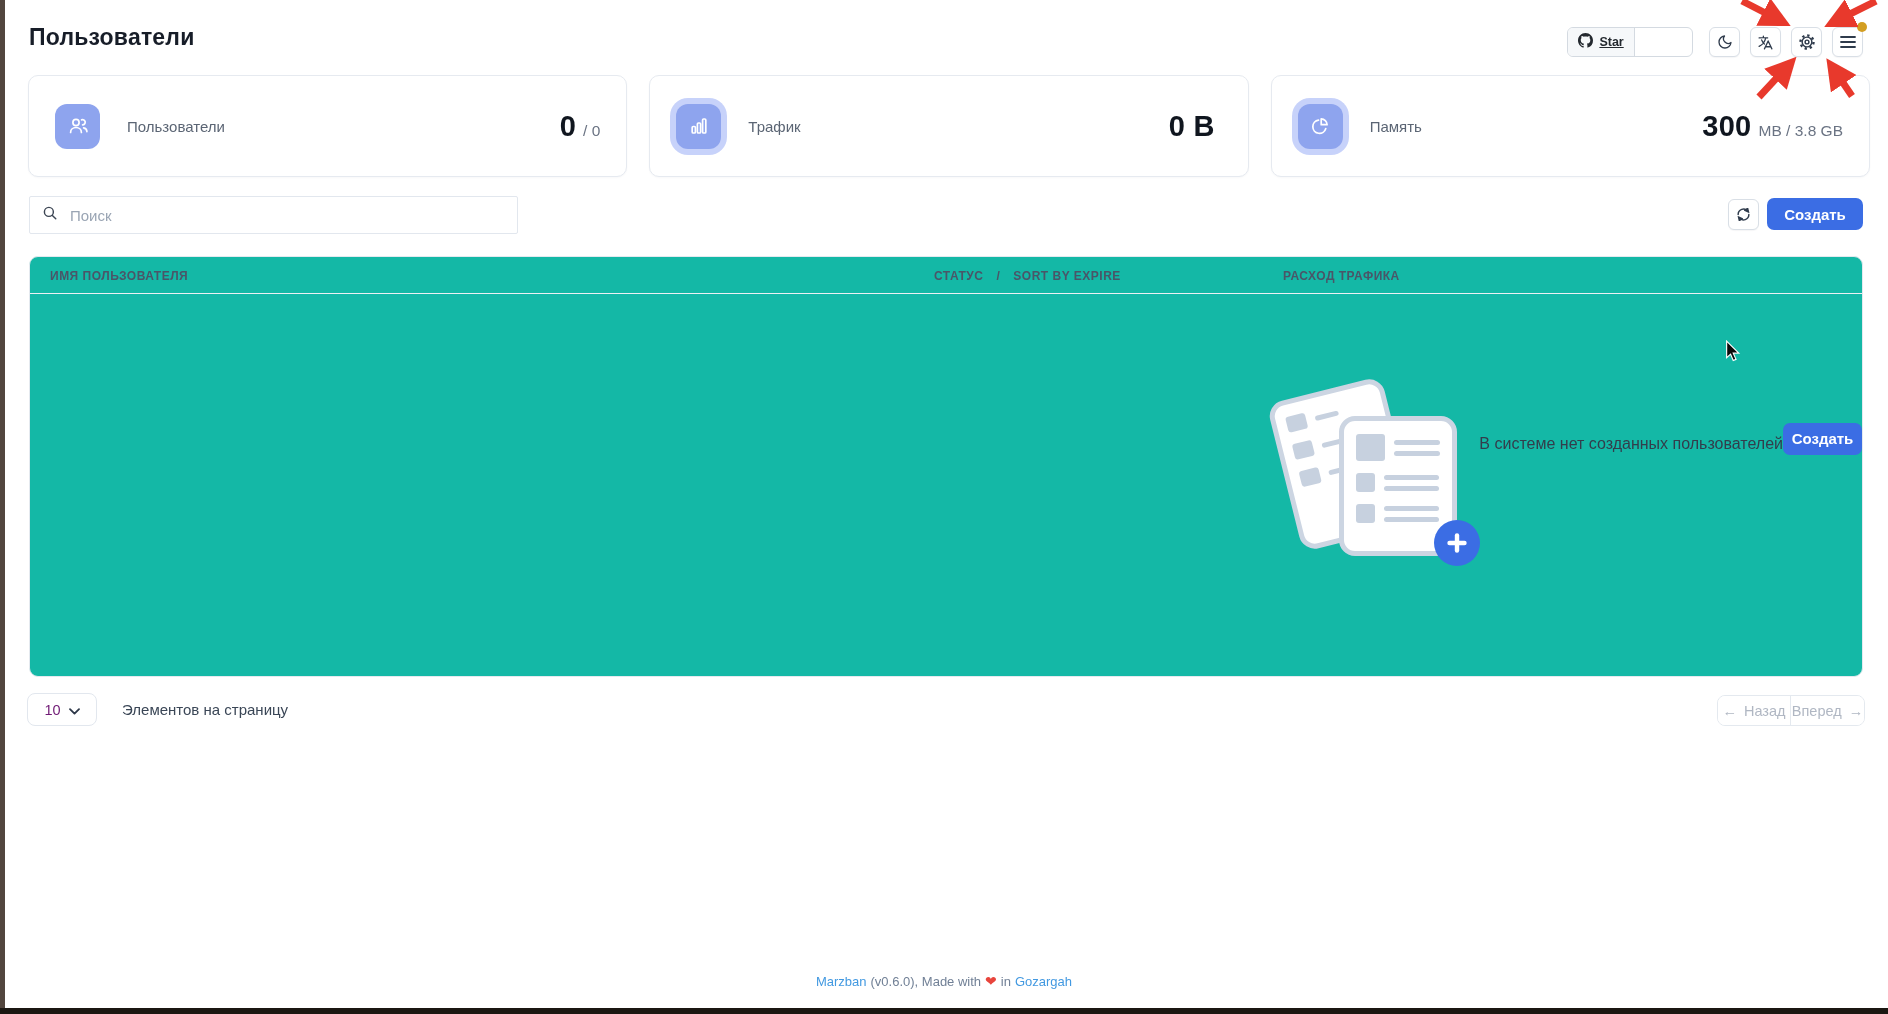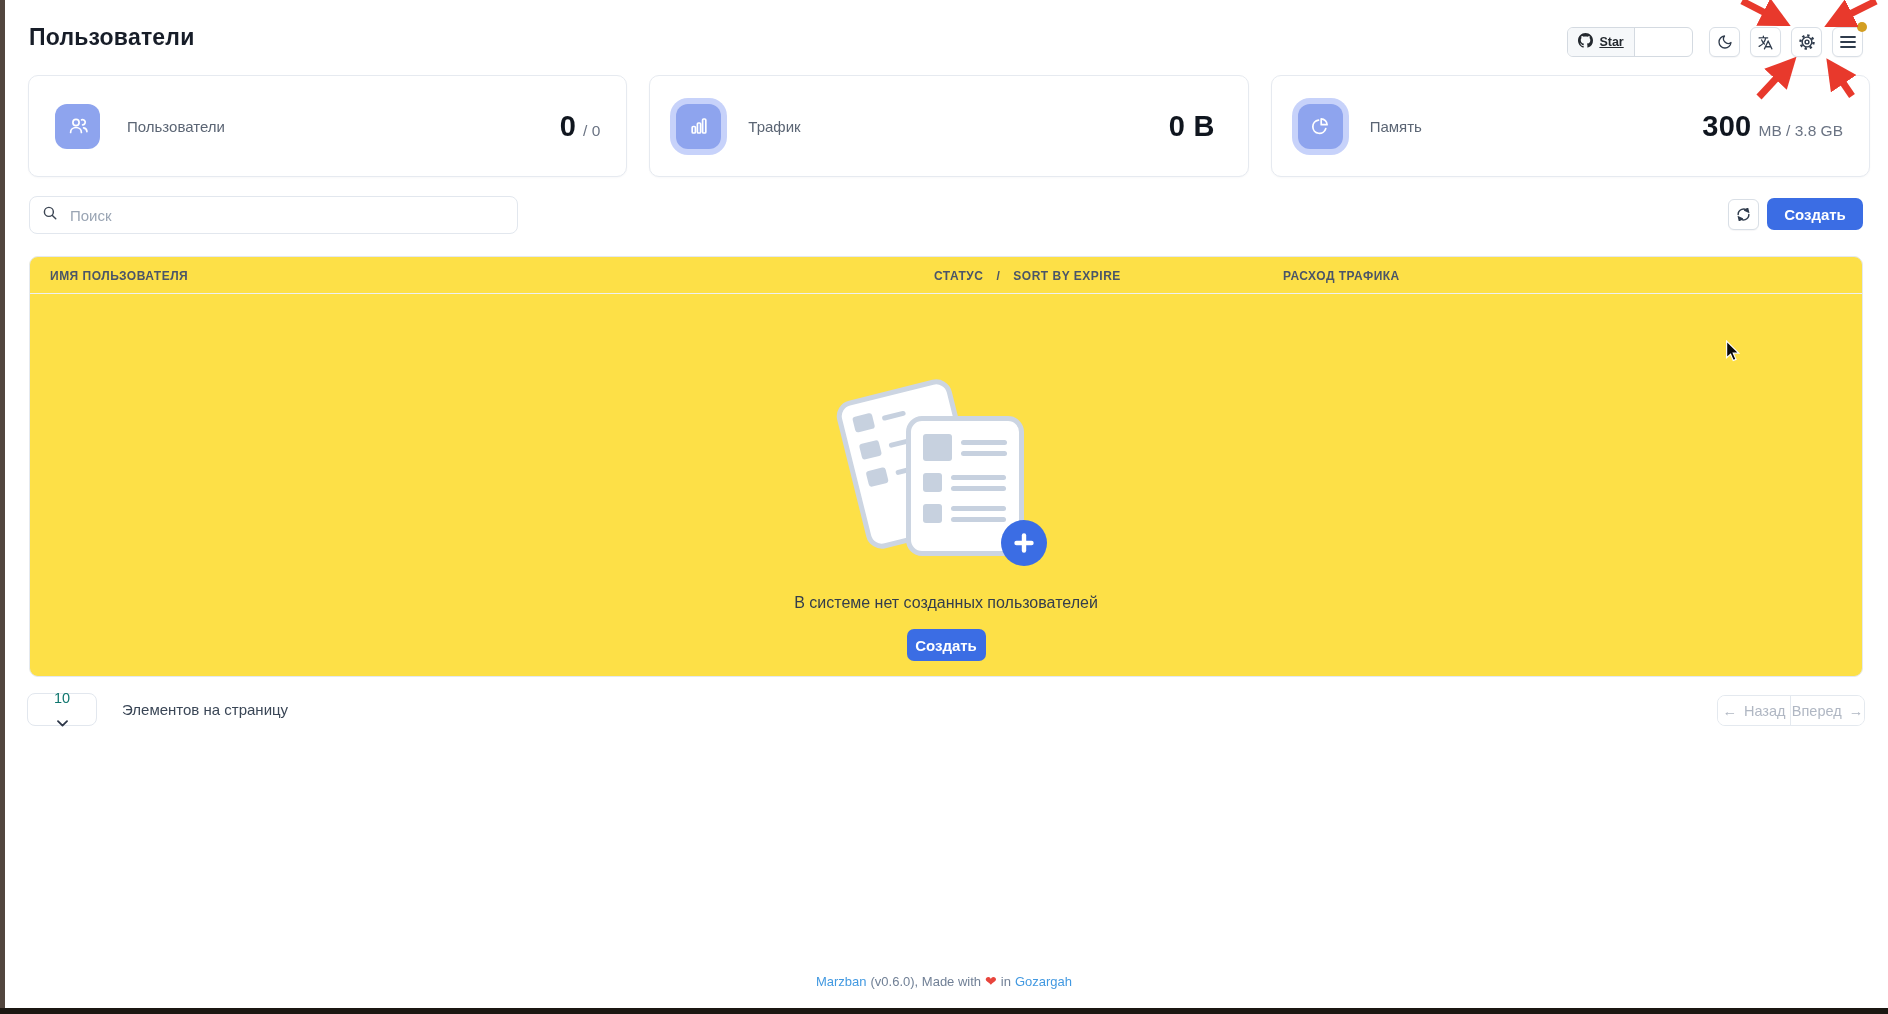--- a/index.html
+++ b/index.html
@@ -36,66 +36,66 @@
   .card-icon { width:45px; height:45px; border-radius:12px; background:#8ea4ee; display:flex; align-items:center; justify-content:center; flex:none; }
   .card-icon.ring { box-shadow:0 0 0 6px #c7d2fa; }
   .card-label { margin-left:27px; font-size:15px; color:#5b6574; }
   .card-value { margin-left:auto; display:flex; align-items:baseline; gap:7px; white-space:nowrap; }
   .card-value .v { font-size:29px; font-weight:700; color:#10161f; letter-spacing:0.3px; }
   .card-value .vs { font-size:15.5px; color:#6a7383; }
 
   
   .search-box {
     position:absolute; left:29px; top:196px; width:489px; height:38px;
-    border:1px solid #e2e7ee; border-radius:8px; background:#fff;
+    border:1px solid #e2e7ee; border-radius:2px; background:#fff;
     display:flex; align-items:center; padding:0 12px; gap:10px;
   }
   .search-box input { border:none; outline:none; flex:1; font-size:15px; color:#334; background:transparent; font-family:"Liberation Sans", sans-serif; }
   .search-box input::placeholder { color:#9aa5b4; }
   .refresh-btn { position:absolute; left:1728px; top:199px; width:31px; height:31px; }
   .create-btn {
     position:absolute; left:1767px; top:198px; width:96px; height:32px;
     background:#3b6de4; color:#fff; font-size:15px; font-weight:700;
     border:none; border-radius:7px; display:flex; align-items:center; justify-content:center; cursor:pointer;
   }
   .create-btn-sm {
     width:79px; height:32px; background:#3b6de4; color:#fff; font-size:15px; font-weight:700;
     border:none; border-radius:7px; display:flex; align-items:center; justify-content:center; cursor:pointer;
   }
 
   
   .table { position:absolute; left:29px; top:256px; width:1834px; height:421px;
-           border:1px solid #e4e9ef; border-radius:9px; background:#fde047; }
+           border:1px solid #e4e9ef; border-radius:9px; background:#14b8a6; }
   .thead { position:relative; height:37px; border-bottom:1px solid #edf0f4; }
   .th { position:absolute; top:0; height:37px; display:flex; align-items:center;
         font-size:12px; font-weight:700; color:#4a5568; letter-spacing:0.5px; cursor:pointer; }
   .th-name { left:20px; }
   .th-status { left:904px; gap:13px; }
   .th-traffic { left:1253px; }
-  .empty { display:flex; flex-direction:column; align-items:center;justify-content:flex-end; }
+  .empty { display:flex; flex-direction:row; align-items:center;justify-content:flex-end; }
 
   
   .illu { position:relative; width:200px; height:180px; margin-top:92px; }
   .doc { position:absolute; background:#fff; border:5px solid #ccd5e2; border-radius:16px; }
   .doc-back { left:4px; top:2px; width:118px; height:152px; transform:rotate(-14deg); }
   .doc-front { left:60px; top:30px; width:118px; height:140px; padding:13px 12px; }
   .gsq { background:#c7d1df; border-radius:3px; }
   .gline { background:#c7d1df; border-radius:2.5px; height:5px; }
   .row { display:flex; gap:9px; margin-bottom:12px; align-items:center; }
   .lines { display:flex; flex-direction:column; gap:6px; flex:1; }
   .plus-circle { position:absolute; left:155px; top:134px; width:46px; height:46px; border-radius:50%;
                  background:#3b6de4; display:flex; align-items:center; justify-content:center; }
   .empty-msg { margin-top:28px; font-size:16px; color:#333d4c; }
   .empty .create-btn-sm { margin-top:17px; }
 
   
   .page-size { position:absolute; left:27px; top:693px; width:70px; height:33px;
                border:1px solid #e2e7ee; border-radius:8px; background:#fff;
                display:flex; align-items:center; justify-content:center; gap:8px;
-               font-size:14.5px; color:#0f766e; cursor:pointer;flex-direction:column; }
+               font-size:14.5px; color:#701a75; cursor:pointer; }
   .page-size-label { position:absolute; left:122px; top:693px; height:33px; display:flex; align-items:center;
                      font-size:15px; color:#3a4656; }
   .pager { position:absolute; left:1717px; top:695px; height:31px; display:flex;
            border:1px solid #e4e9ef; border-radius:8px; overflow:hidden; background:#fff; }
   .pager button { width:73px; border:none; background:#fff; color:#b0b7c3; font-size:14.5px;
                   font-family:"Liberation Sans", sans-serif; display:flex; align-items:center; justify-content:center; gap:7px; }
   .pager .prev { border-right:1px solid #e4e9ef; }
 
   
   .footer { position:absolute; left:0; top:973px; width:1888px; display:flex; justify-content:center;

